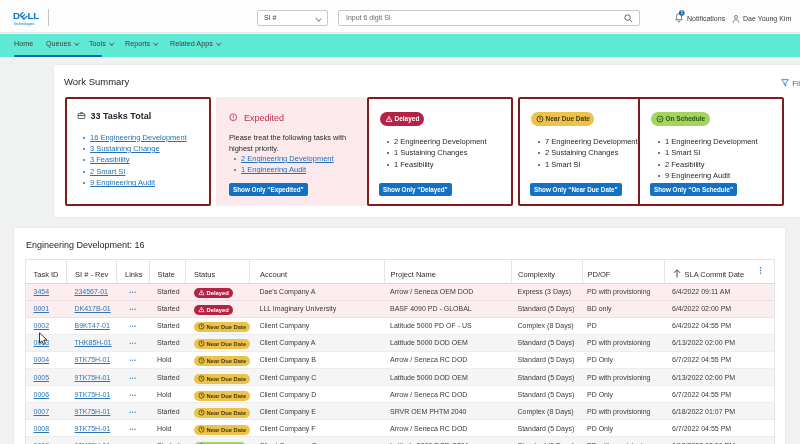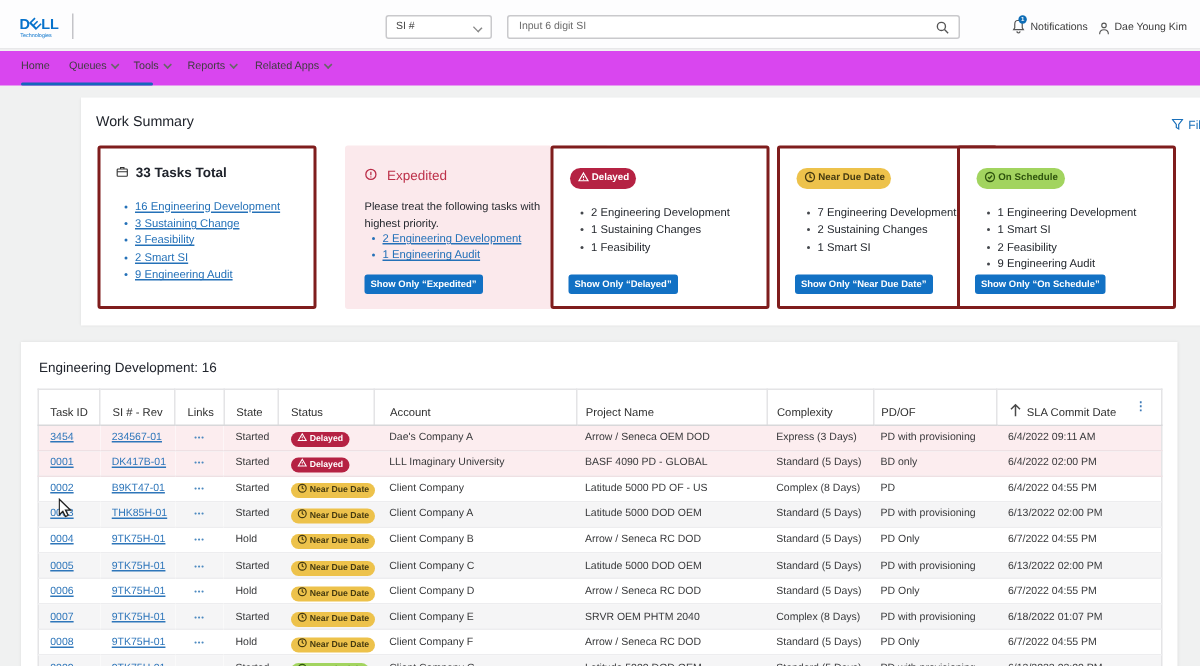--- a/index.html
+++ b/index.html
@@ -14,21 +14,21 @@
 #divider { position:absolute; left:48px; top:9px; width:1px; height:17px; background:#c4c4c8; }
 #title { position:absolute; left:57px; top:14px; font-size:11.2px; letter-spacing:-0.1px; color:#17649e; font-weight:400; }
 #sisel { position:absolute; left:257px; top:10px; width:71px; height:16px; border:1px solid #c9c9cc; border-radius:2px; background:#fff; font-size:7px; color:#444; line-height:14px; padding-left:6px; }
 #sisel .chev { position:absolute; right:6px; top:5px; width:5px; height:5px; border-right:1px solid #888; border-bottom:1px solid #888; transform:rotate(45deg) scale(1,.8); }
 #siinput { position:absolute; left:338px; top:10px; width:302px; height:16px; border:1px solid #c9c9cc; border-radius:2px; background:#fff; font-size:7px; color:#6b6b6b; line-height:14px; padding-left:7px; }
 #notif { position:absolute; left:673px; top:15px; font-size:7px; line-height:7px; }
 #user { position:absolute; left:731px; top:15px; font-size:7px; line-height:7px; }
 .hlabel { font-size:7px; color:#3b3b3b; }
 
 
-#nav { position:absolute; left:0; top:34px; width:800px; height:23px; background:#d946ef; }
+#nav { position:absolute; left:0; top:34px; width:800px; height:23px; background:#5eead4; }
 #nav .item { position:absolute; top:4.5px; font-size:7.2px; color:#3d3d3d; }
 .navchev { display:inline-block; width:3.5px; height:3.5px; border-right:1px solid #666; border-bottom:1px solid #666; transform:rotate(45deg); margin-left:4px; vertical-align:1.5px; }
 #progress { position:absolute; left:14px; top:54.5px; width:88px; height:2px; background:#1565bb; border-radius:1px; }
 
 
 #panel1 { position:absolute; left:14px; top:65px; width:772px; height:152px; background:#fff; box-shadow:0 0 2px rgba(0,0,0,0.08);margin-left:40px; }
 #ws-title { position:absolute; left:10px; top:10.5px; font-size:9.5px; font-weight:500; color:#20242c; }
 #filter { position:absolute; right:16px; top:14px; font-size:8px; color:#1a70ba; }
 
 .card { position:absolute; top:32px; height:109px; background:#fff; border:2px solid #7f1d1d; border-radius:2px; }
@@ -136,21 +136,21 @@
     </div>
     <ul class="cardlinks" style="position:absolute;left:15px;top:34.5px;">
       <li><a>16 Engineering Development</a></li>
       <li><a>3 Sustaining Change</a></li>
       <li><a>3 Feasibility</a></li>
       <li><a>2 Smart SI</a></li>
       <li><a>9 Engineering Audit</a></li>
     </ul>
   </div>
 
-  <div class="card pink" style="left:176px; width:176px;">
+  <div class="card pink" style="left:162px; width:176px;">
     <div style="position:absolute;left:11px;top:7.5px;">
       <svg width="8.5" height="8.5" viewBox="0 0 24 24" style="vertical-align:-1px">
         <circle cx="12" cy="12" r="9.5" fill="none" stroke="#b92c47" stroke-width="2.4"></circle>
         <line x1="12" y1="7" x2="12" y2="13.5" stroke="#b92c47" stroke-width="2.4"></line>
         <circle cx="12" cy="16.8" r="1.2" fill="#b92c47"></circle>
       </svg>
       <span style="font-size:9px;font-weight:400;color:#bd3049;margin-left:2px">Expedited</span>
     </div>
     <div style="position:absolute;left:11px;top:32.5px;width:128px;font-size:7.4px;line-height:11.3px;color:#24282e;">Please treat the following tasks with highest priority.</div>
     <ul class="cardlinks" style="position:absolute;left:15px;top:56px;">

